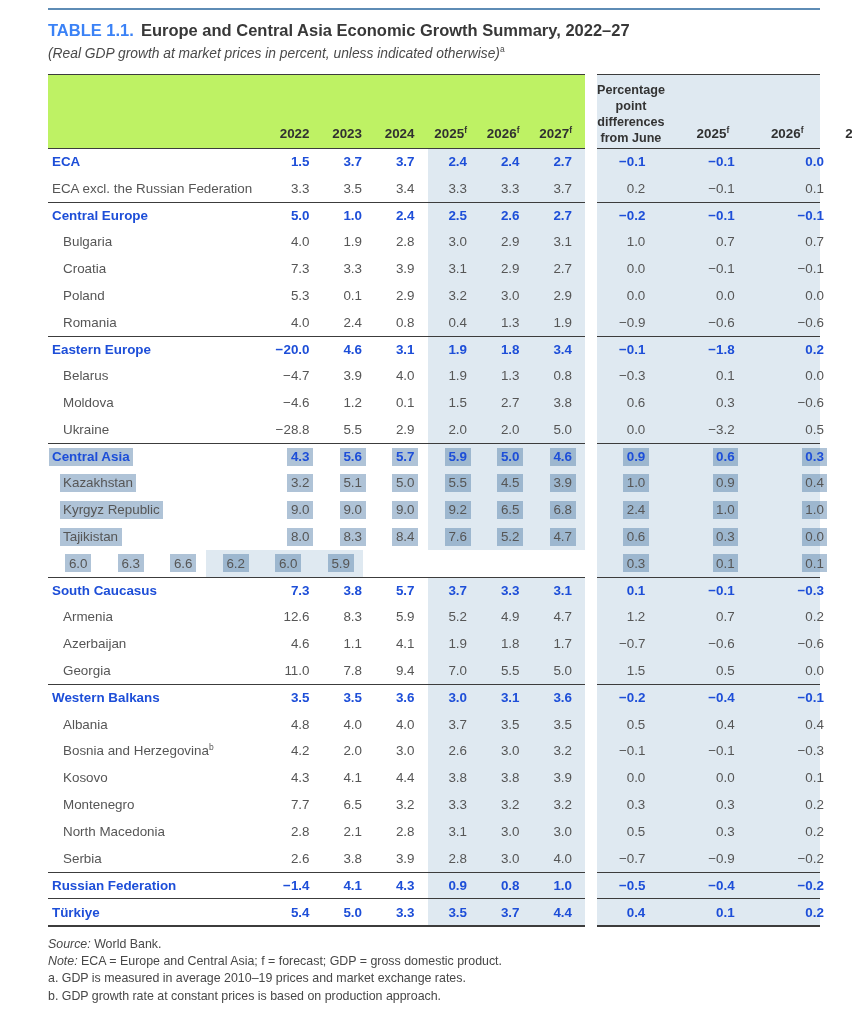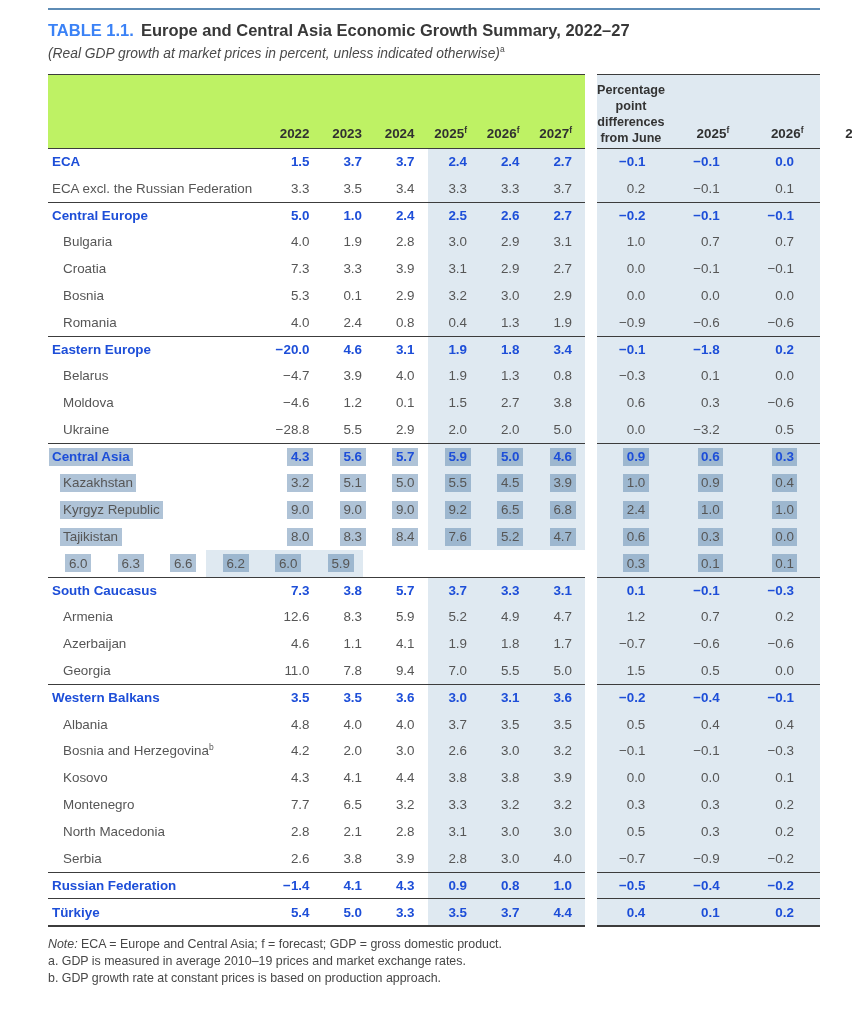--- a/index.html
+++ b/index.html
@@ -31,21 +31,21 @@
 
   .cell{box-sizing:border-box;flex:none;display:flex;align-items:center;}
   .cell.label{width:222px;padding-left:4px;justify-content:flex-start;}
   .cell.label.indent{padding-left:15px;}
   .cell.num{width:52.5px;justify-content:flex-end;padding-right:13px;}
   .cell.diff{width:74.33px;justify-content:flex-end;padding-right:26px;}
   .thead .cell{height:auto;font-weight:bold;color:#303030;}
 
   .tbody .row{display:flex;height:26.8px;}
   .row .part-left{display:flex;align-items:center;height:100%;}
-  .row .part-right{display:flex;align-items:center;height:100%;}
+  .row .part-right{display:flex;align-items:center;height:100%;gap:15px;}
   .row.section .part-left,.row.section .part-right{border-top:1px solid #3c3c3c;}
   .row{color:#565656;}
   .row.bold{font-weight:bold;color:#1d4ed8;}
   .cell.fc{background:#dfe9f1;height:100%;}
   .row .cell{height:100%;}
 
   .hl{background:rgba(72,118,165,0.44);padding:1.5px 3.5px;}
   .cell.num .hl,.cell.diff .hl{margin-right:-3.5px;}
   .cell.label .hl{margin-left:-3.5px;}
 
@@ -298,21 +298,21 @@
               <span>−0.1</span>
             </div>
             <div class="cell diff">
               <span>−0.1</span>
             </div>
           </div>
         </div>
         <div class="row">
           <div class="part-left">
             <div class="cell label indent">
-              <span>Bosnia</span>
+              <span>Poland</span>
             </div>
             <div class="cell num">
               <span>5.3</span>
             </div>
             <div class="cell num">
               <span>0.1</span>
             </div>
             <div class="cell num">
               <span>2.9</span>
             </div>
@@ -1191,18 +1191,19 @@
 
     <div class="bottom">
       <div class="part-left"></div>
       <div class="part-gap"></div>
       <div class="part-right"></div>
     </div>
 
   </div>
 
   <div class="foot">
+    <div><span class="lead">Source:</span><span> World Bank.</span></div>
     <div><span class="lead">Note:</span><span>  ECA = Europe and Central Asia; f = forecast; GDP = gross domestic product.</span></div>
     <div>a. GDP is measured in average 2010–19 prices and market exchange rates.</div>
     <div>b. GDP growth rate at constant prices is based on production approach.</div>
   </div>
 
 </div>
 
 </body></html>

